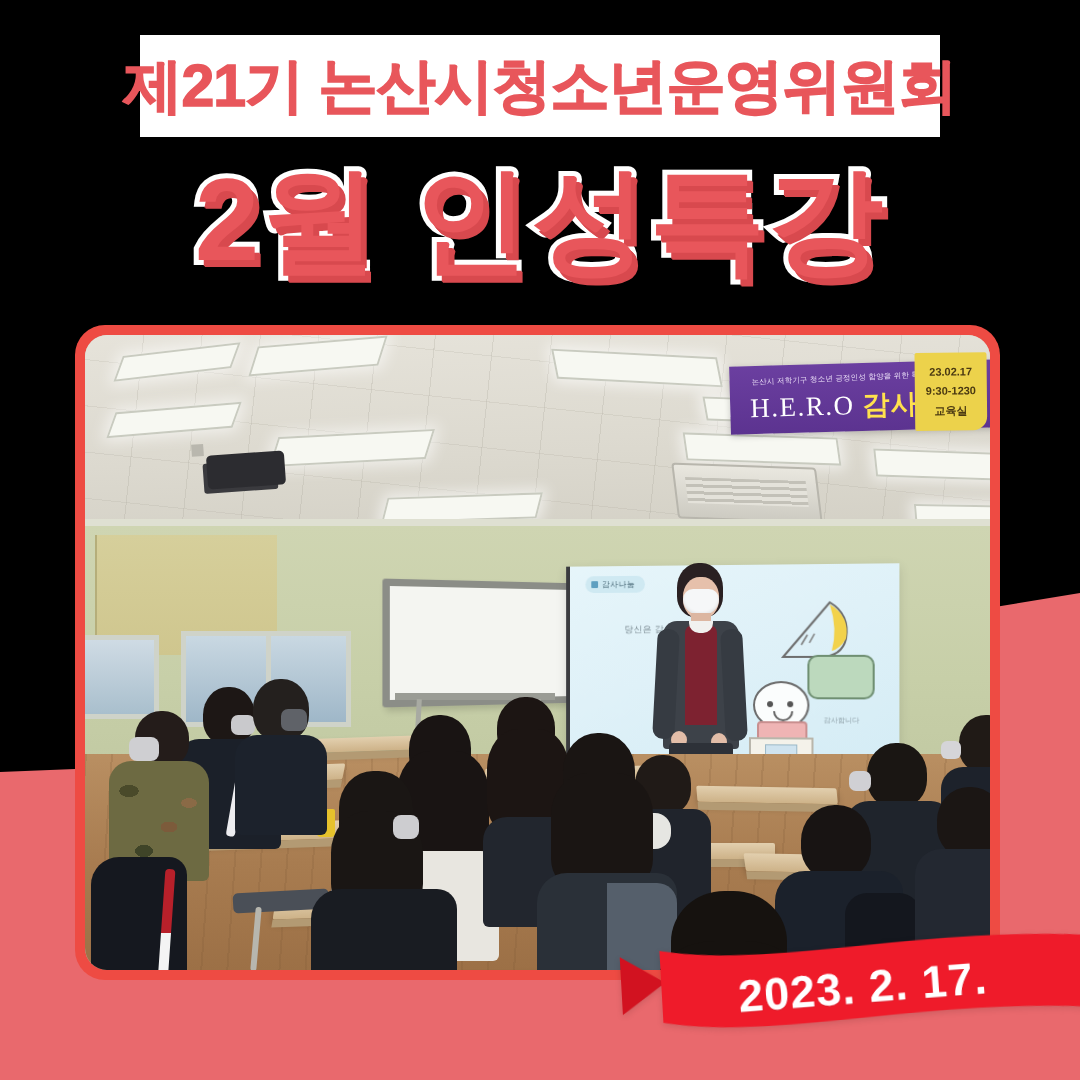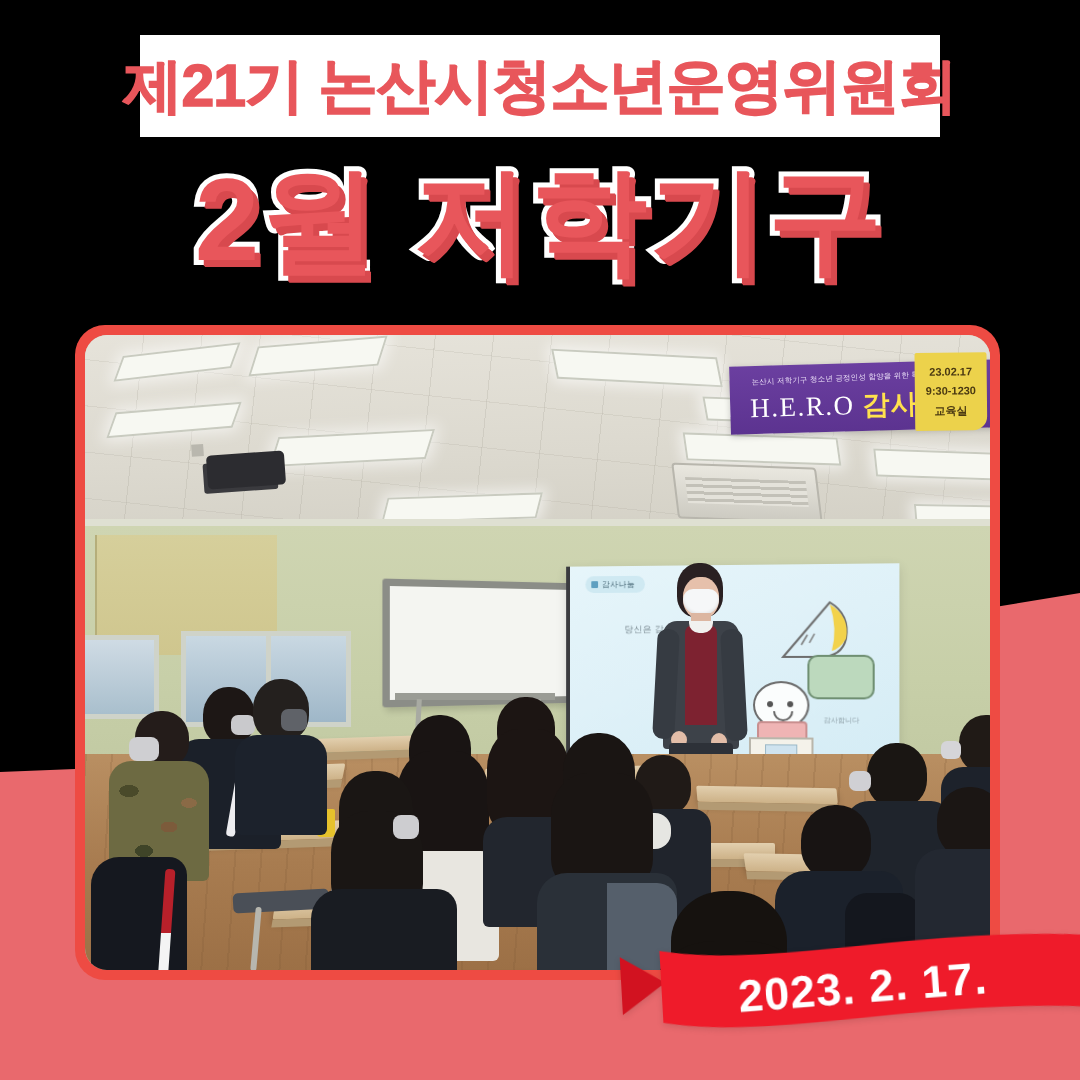--- a/index.html
+++ b/index.html
@@ -390,21 +390,21 @@
 
   <div class="band-left"></div>
   <div class="band-bottom"></div>
   <div class="band-right"></div>
 
   <div class="header-banner">
     <div class="header-title">제21기 논산시청소년운영위원회</div>
   </div>
 
   <div class="main-title-wrap">
-    <div class="main-title">2월 저학기구</div>
+    <div class="main-title">2월 인성특강</div>
   </div>
 
   <div class="photo-frame">
     <div class="photo">
 
       <div class="ceiling">
         <div class="ceiling-grid"></div>
       </div>
       <div class="light l1"></div>
       <div class="light l2"></div>

